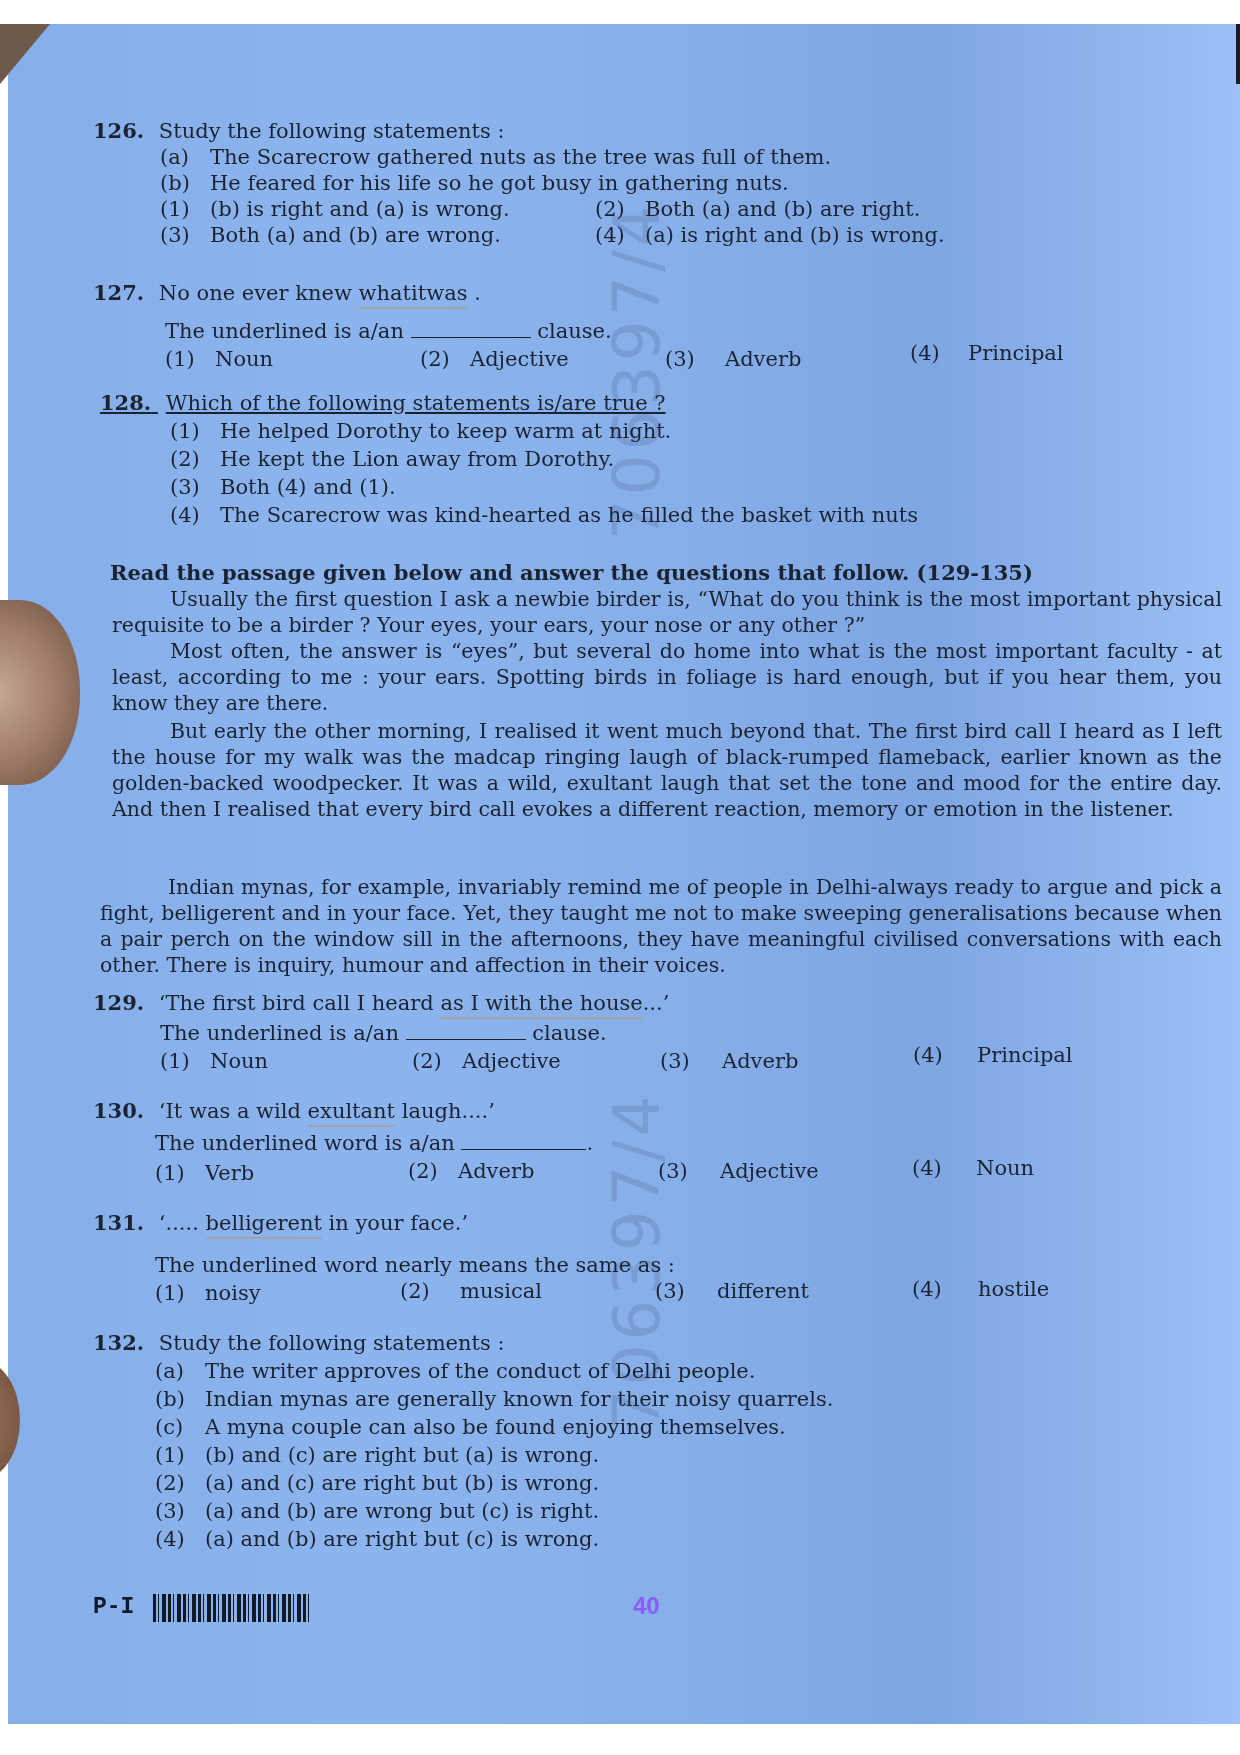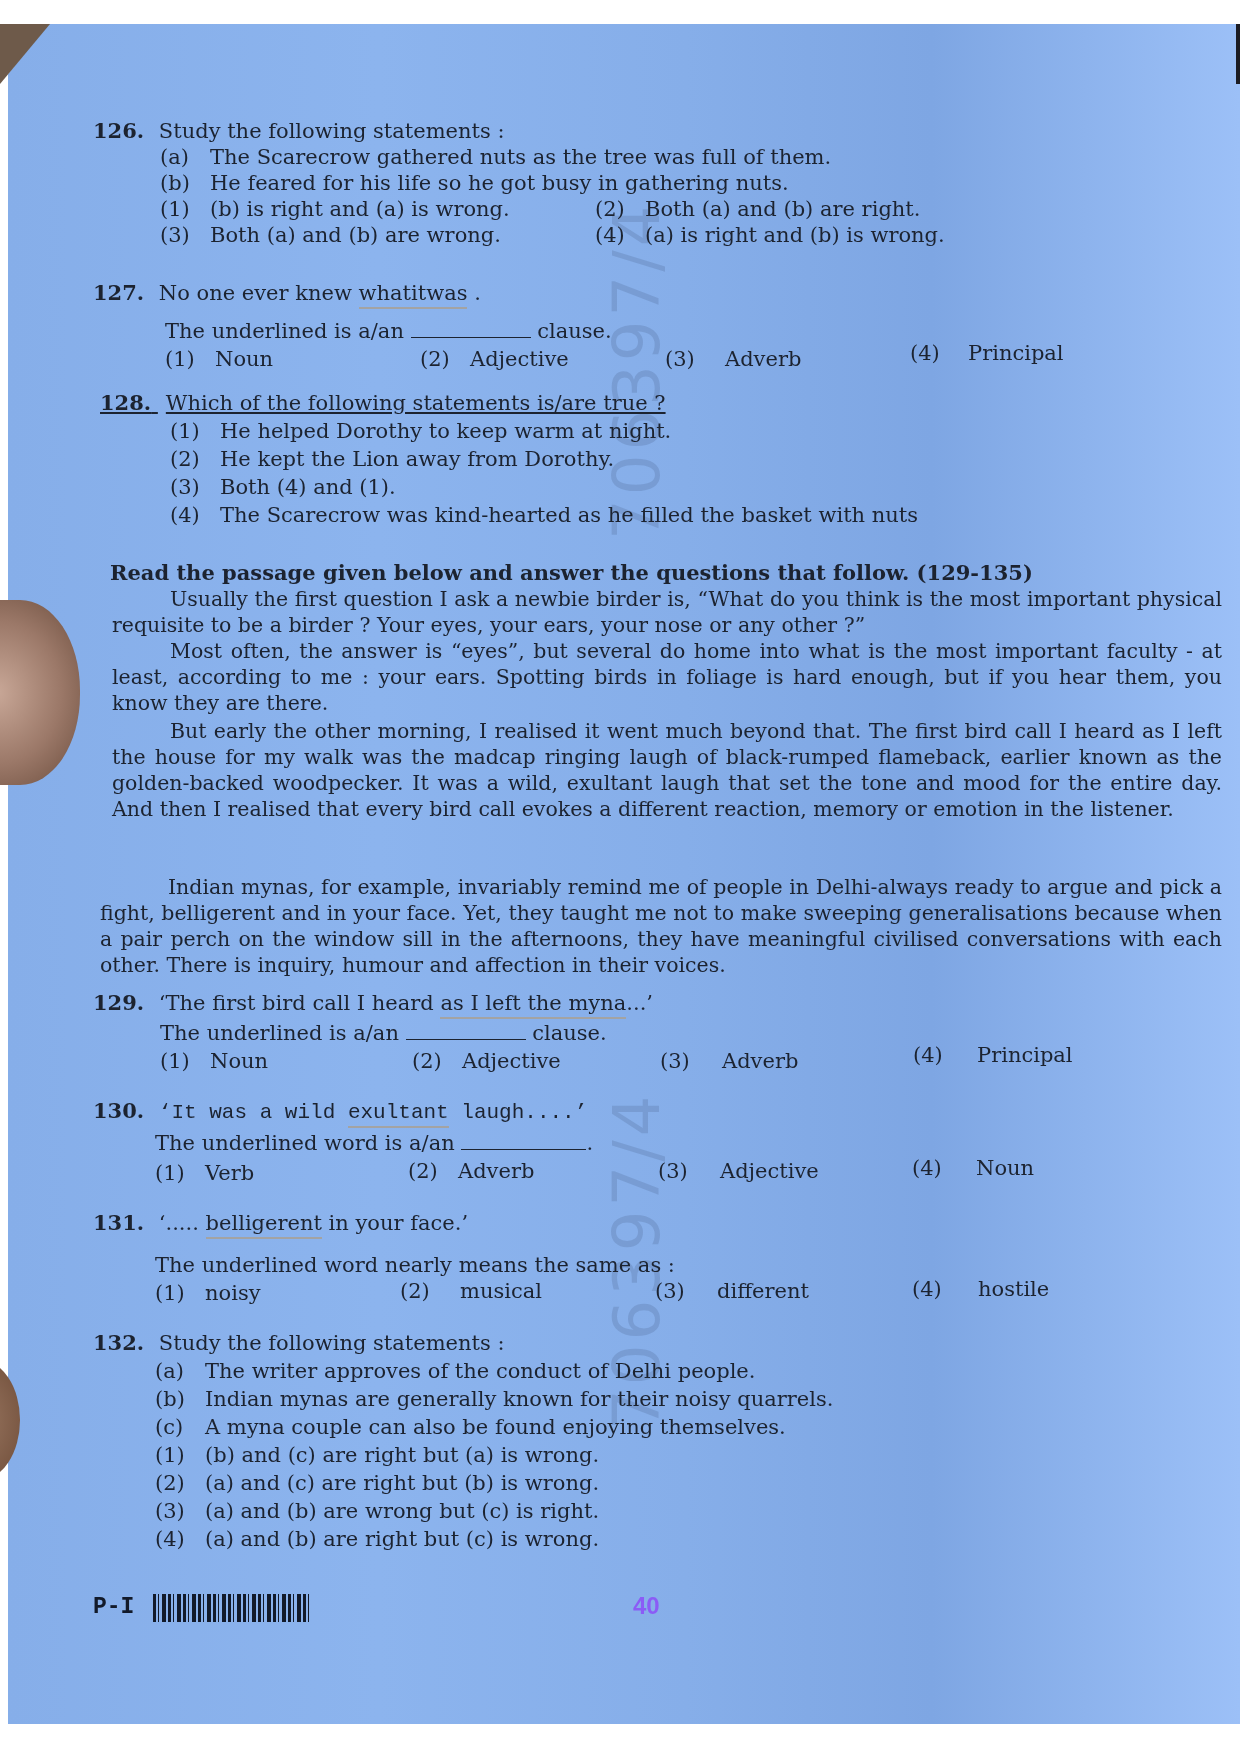--- a/index.html
+++ b/index.html
@@ -115,35 +115,35 @@
     <div class="line bold" style="left:110px; top:560px;">Read the passage given below and answer the questions that follow. (129-135)</div>
     <div class="para" style="left:112px; top:586px; width:1110px; text-indent:58px;">Usually the first question I ask a newbie birder is, “What do you think is the most important physical requisite to be a birder ?  Your eyes, your ears, your nose or any other ?”</div>
     <div class="para" style="left:112px; top:638px; width:1110px; text-indent:58px;">Most often, the answer is “eyes”, but several do home into what is the most important faculty - at least, according to me : your ears.  Spotting birds in foliage is hard enough, but if you hear them, you know they are there.</div>
     <div class="para" style="left:112px; top:718px; width:1110px; text-indent:58px;">But early the other morning, I realised it went much beyond that.  The first  bird call  I heard as I left the house for my walk was the madcap ringing laugh of black-rumped flameback, earlier known as the golden-backed woodpecker.  It was a wild, exultant laugh that set the tone and mood for the entire day.  And then I realised that every bird call evokes a different reaction, memory or emotion in the listener.</div>
     <div class="para" style="left:100px; top:874px; width:1122px; text-indent:68px;">Indian mynas, for example, invariably remind me of people in Delhi-always ready to argue and pick a fight, belligerent and in your face.  Yet, they taught me not to make sweeping generalisations because when a pair perch on the window sill in the afternoons, they have meaningful civilised conversations with each other.  There is inquiry, humour and affection in their voices.</div>
   </div>
 
   <div>
     <div class="line" style="left:93px; top:990px;">
       <span class="qnum">129.</span>
-      <span style="margin-left:8px;"><span>‘The first bird call I heard </span><u>as I left the myna</u><span>...’</span></span>
+      <span style="margin-left:8px;"><span>‘The first bird call I heard </span><u>as I with the house</u><span>...’</span></span>
     </div>
     <div class="line" style="left:160px; top:1020px;">
       <span>The underlined is a/an</span> <span class="blank" style="width:120px;"></span> <span>clause.</span>
     </div>
     <div class="line" style="left:160px; top:1048px;"><span class="opt-num">(1)</span><span>Noun</span></div>
     <div class="line" style="left:412px; top:1048px;"><span class="opt-num">(2)</span><span>Adjective</span></div>
     <div class="line" style="left:660px; top:1048px;"><span class="opt-num" style="width:62px;">(3)</span><span>Adverb</span></div>
     <div class="line" style="left:913px; top:1042px;"><span class="opt-num" style="width:64px;">(4)</span><span>Principal</span></div>
   </div>
 
   <div>
     <div class="line" style="left:93px; top:1098px;">
       <span class="qnum">130.</span>
-      <span style="margin-left:8px;font-family:Liberation Mono, monospace;"><span>‘It was a wild </span><u>exultant</u><span> laugh....’</span></span>
+      <span style="margin-left:8px;"><span>‘It was a wild </span><u>exultant</u><span> laugh....’</span></span>
     </div>
     <div class="line" style="left:155px; top:1130px;">
       <span>The underlined word is a/an</span> <span class="blank" style="width:125px;"></span><span>.</span>
     </div>
     <div class="line" style="left:155px; top:1160px;"><span class="opt-num">(1)</span><span>Verb</span></div>
     <div class="line" style="left:408px; top:1158px;"><span class="opt-num">(2)</span><span>Adverb</span></div>
     <div class="line" style="left:658px; top:1158px;"><span class="opt-num" style="width:62px;">(3)</span><span>Adjective</span></div>
     <div class="line" style="left:912px; top:1155px;"><span class="opt-num" style="width:64px;">(4)</span><span>Noun</span></div>
   </div>
 

